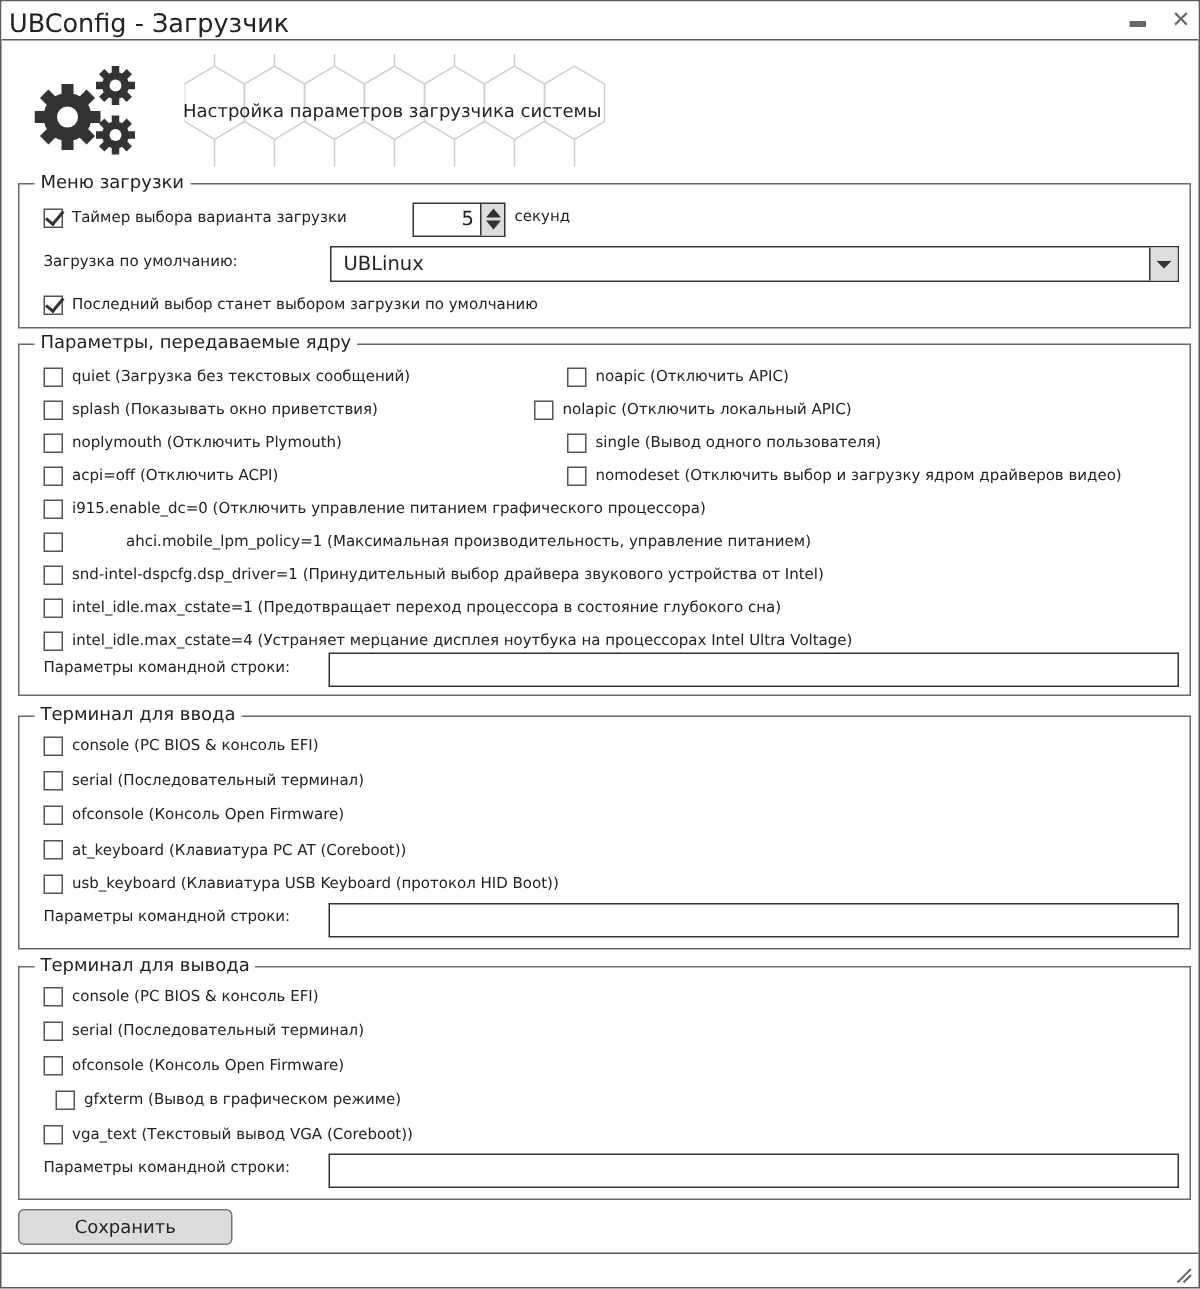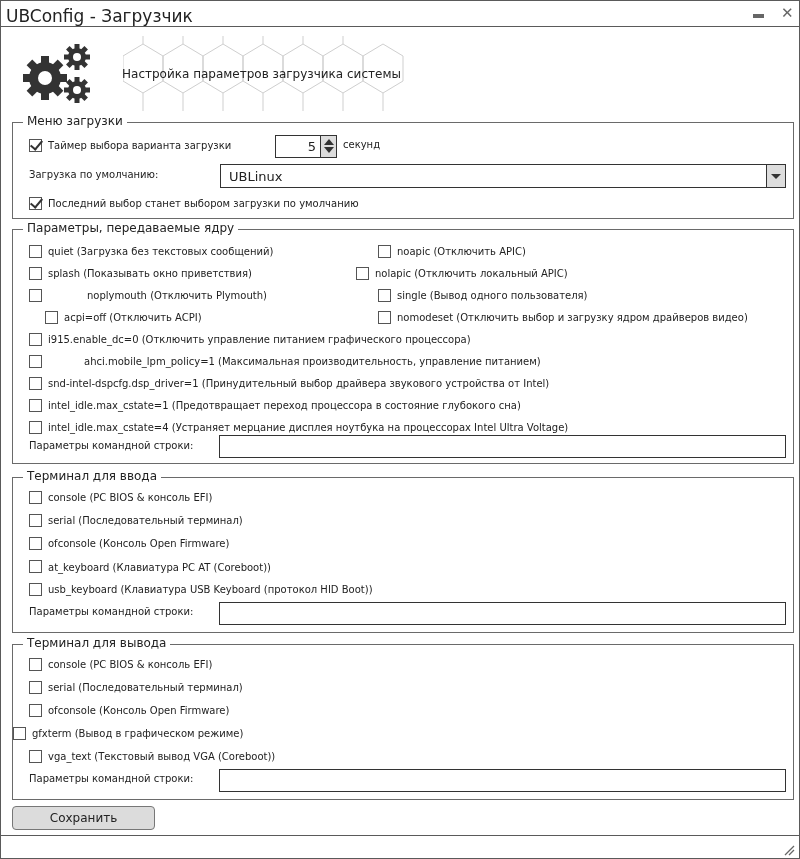--- a/index.html
+++ b/index.html
@@ -161,25 +161,25 @@
     <span class="legend">Параметры, передаваемые ядру</span>
 
     <div class="row" style="left:16px; top:15px;">
         <span class="cb"></span>
         <span class="lbl">quiet (Загрузка без текстовых сообщений)</span>
       </div>
     <div class="row" style="left:16px; top:37px;">
         <span class="cb"></span>
         <span class="lbl">splash (Показывать окно приветствия)</span>
       </div>
-    <div class="row" style="left:16px; top:59px;gap:39px;">
+    <div class="row" style="left:16px; top:59px;">
         <span class="cb"></span>
         <span class="lbl">noplymouth (Отключить Plymouth)</span>
       </div>
-    <div class="row" style="left:16px; top:81px;margin-left:16px;">
+    <div class="row" style="left:16px; top:81px;">
         <span class="cb"></span>
         <span class="lbl">acpi=off (Отключить ACPI)</span>
       </div>
 
     <div class="row" style="left:365px; top:15px;">
         <span class="cb"></span>
         <span class="lbl">noapic (Отключить APIC)</span>
       </div>
     <div class="row" style="left:343px; top:37px;text-align:center;">
         <span class="cb"></span>
@@ -252,21 +252,21 @@
         <span class="lbl">console (PC BIOS &amp; консоль EFI)</span>
       </div>
     <div class="row" style="left:16px; top:36px;">
         <span class="cb"></span>
         <span class="lbl">serial (Последовательный терминал)</span>
       </div>
     <div class="row" style="left:16px; top:59px;">
         <span class="cb"></span>
         <span class="lbl">ofconsole (Консоль Open Firmware)</span>
       </div>
-    <div class="row" style="left:0; top:82px;">
+    <div class="row" style="left:24px; top:82px;">
         <span class="cb"></span>
         <span class="lbl">gfxterm (Вывод в графическом режиме)</span>
       </div>
     <div class="row" style="left:16px; top:105px;">
         <span class="cb"></span>
         <span class="lbl">vga_text (Текстовый вывод VGA (Coreboot))</span>
       </div>
     <span class="lbl" style="position:absolute; left:16px; top:128px;">Параметры командной строки:</span>
     <input class="textfield" style="left: 206px; top: 124px; width: 567px;" value="">
   </fieldset>

